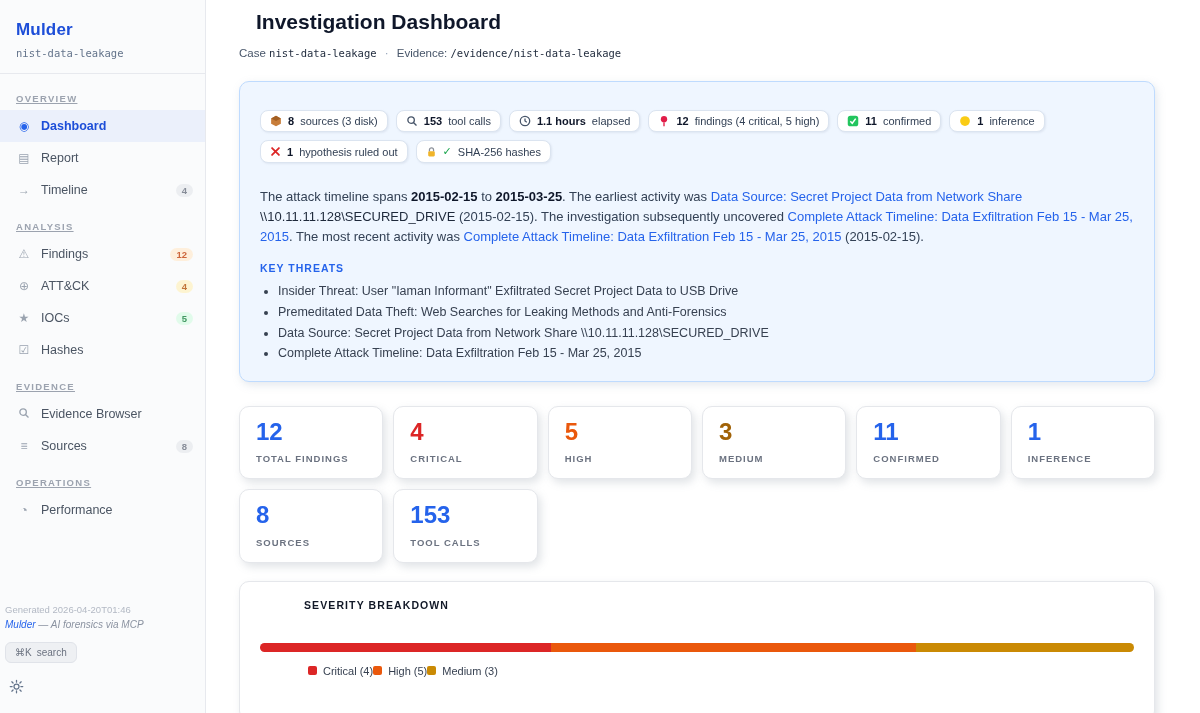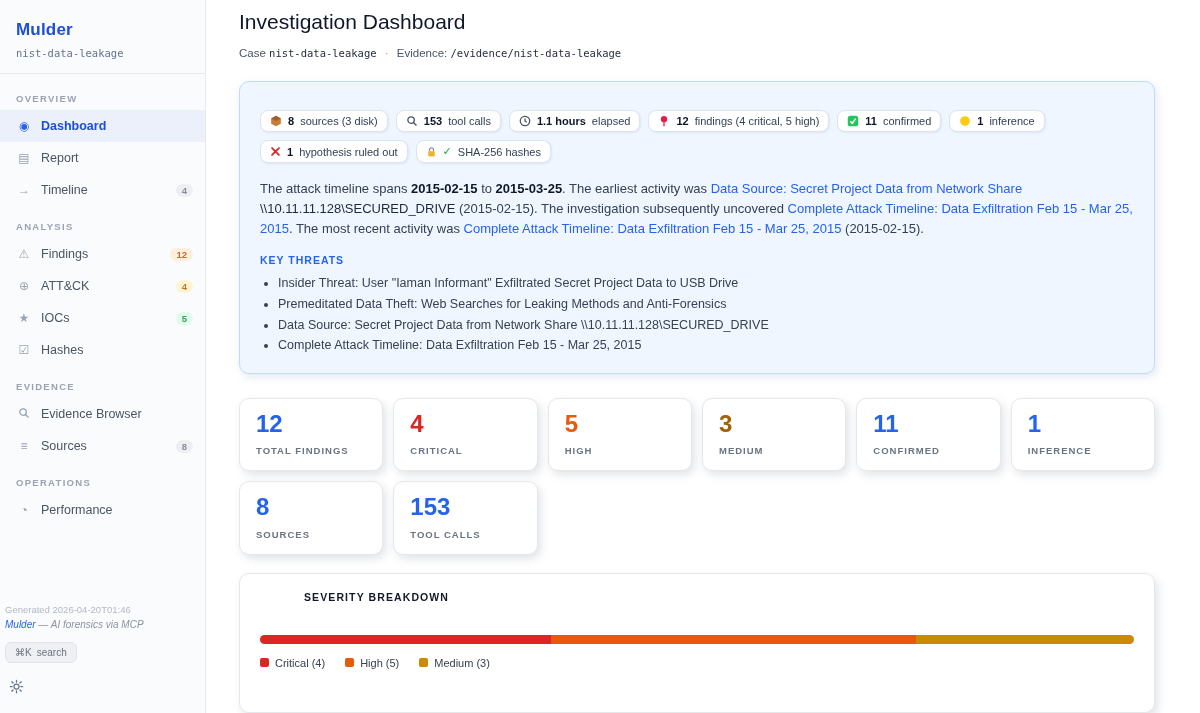--- a/index.html
+++ b/index.html
@@ -6,70 +6,70 @@
   html,body { width:1200px; height:713px; overflow:hidden; }
   body { font-family:"Liberation Sans","DejaVu Sans",sans-serif; background:#ffffff; color:#111827; font-size:13px; }
   .app { display:flex; width:1200px; height:713px;justify-content:center; }
 
   
   .sidebar { width:206px; min-width:206px; background:#fafbfc; border-right:1px solid #e7e9ee; display:flex; flex-direction:column; padding-top:16px; }
   .brand { padding:4px 16px 0; font-size:17px; font-weight:700; color:#1d4ed8; letter-spacing:0.2px; cursor:pointer; }
   .case-id { padding:7px 16px 14px; font-family:"DejaVu Sans Mono","Liberation Mono",monospace; font-size:10.5px; color:#64748b; }
   .sb-divider { border-top:1px solid #e7e9ee; }
   .sb-nav { padding-top:4px; }
-  .sb-section { padding:15px 16px 6px; font-size:9.5px; font-weight:700; letter-spacing:1.3px; color:#9ca3af; }
+  .sb-section { padding:15px 16px 6px; font-size:9.5px; font-weight:700; letter-spacing:1.3px; color:#9ca3af;text-decoration:underline; }
   .sb-item { display:flex; align-items:center; gap:9px; padding:9px 12px 9px 16px; font-size:12.5px; color:#4b5563; cursor:pointer; }
   .sb-ico { width:16px; text-align:center; font-size:12px; color:#9aa3af; flex:none; line-height:1; }
   .sb-item.active { color:#1d4ed8; font-weight:700; background:rgba(37,99,235,0.07); }
   .sb-item.active .sb-ico { color:#2563eb; }
   .sb-badge { margin-left:auto; font-size:9.5px; font-weight:700; padding:1px 6px; border-radius:8px; opacity:0.8; }
   .bg-gray   { background:#e9ebef; color:#6b7280; }
   .bg-orange { background:#ffedd5; color:#c2410c; }
   .bg-amber  { background:#fef3c7; color:#b45309; }
   .bg-green  { background:#dcfce7; color:#15803d; }
   .sb-footer { margin-top:auto; padding:10px 5px 14px; }
   .gen-line { font-size:9.5px; color:#b3b9c4; }
   .brand-line { margin-top:4px; font-size:10px; color:#8a92a0;font-style:italic; }
   .brand-line .b { color:#2563eb; cursor:pointer; }
   .search-chip { display:inline-flex; align-items:center; gap:5px; margin-top:12px; background:#eef0f3; border:1px solid #e0e3e9; border-radius:6px; padding:4px 9px; font-size:10px; color:#6b7280; cursor:pointer; }
   .search-chip kbd { font-family:inherit; font-size:10px; color:#6b7280; }
   .theme-btn { margin-top:14px; width:22px; height:22px; display:flex; align-items:center; justify-content:center; cursor:pointer; }
 
   
   .main { flex:1; padding:10px 45px 0 33px; overflow:hidden; }
-  h1.page-title { font-size:21px; font-weight:400; color:#0f172a; }
+  h1.page-title { font-size:21px; font-weight:700; color:#0f172a;margin-left:17px; }
   .case-line { margin-top:13px; font-size:11.5px; color:#475569; }
   .case-line .sep { margin:0 5px; color:#94a3b8; }
   .case-line code { font-family:"DejaVu Sans Mono","Liberation Mono",monospace; font-size:10.5px; color:#1e293b; }
 
   .exec-card { margin-top:22px; background:#eff6ff; border:1px solid #bfdbfe; border-radius:10px; padding:16px 20px 17px; box-shadow:2px 3px 8px rgba(148,163,184,0.25); }
   .mini-heading { font-size:10.5px; font-weight:700; letter-spacing:1px; color:#2563eb; }
   .chips { display:flex; flex-wrap:wrap; gap:8px; margin-top:12px; }
   .chip { display:inline-flex; align-items:center; gap:6px; background:#ffffff; border:1px solid #dbe4f0; border-radius:8px; padding:4px 9px; font-size:11px; color:#334155; box-shadow:1px 1px 2px rgba(148,163,184,0.18); white-space:nowrap; }
   .chip b { color:#0f172a; }
   .chip .ok { color:#16a34a; font-weight:700; }
   .chip svg { flex:none; display:block; }
-  .narrative { margin-top:16px; font-size:13px; line-height:1.55; color:#334155; max-width:905px; }
+  .narrative { margin-top:24px; font-size:13px; line-height:1.55; color:#334155; max-width:905px; }
   .narrative b { color:#0f172a; }
   .narrative .lnk { color:#2563eb; cursor:pointer; }
   .narrative .dark { color:#1e293b; }
   .threats-heading { margin-top:15px; }
   .threats { margin-top:7px; padding-left:18px; }
   .threats li { font-size:12.5px; color:#374151; line-height:1.65; }
 
   .stats-grid { display:grid; grid-template-columns:repeat(6,1fr); gap:10px; margin-top:24px; }
   .stat-card { background:#fff; border:1px solid #e5e7eb; border-radius:10px; padding:12px 16px 14px; box-shadow:3px 4px 8px rgba(120,130,145,0.22); }
   .stat-value { font-size:24px; font-weight:700; line-height:1.1; }
   .stat-label { margin-top:8px; font-size:9.5px; font-weight:600; letter-spacing:1px; color:#6b7280; }
 
   .severity-card { margin-top:18px; background:#fff; border:1px solid #e5e7eb; border-radius:10px; padding:17px 20px 22px; box-shadow:3px 4px 8px rgba(120,130,145,0.22); min-height:140px; }
   .severity-card .mini-heading { color:#111827; letter-spacing:1.1px;padding-left:44px; }
   .sev-bar { display:flex; height:9px; border-radius:5px; overflow:hidden; margin-top:32px; }
   .sev-bar .seg { height:100%; }
-  .sev-legend { display:flex; gap:20px; margin-top:13px; }
+  .sev-legend { display:flex; margin-top:13px;margin-left:48px; }
   .legend-item { display:flex; align-items:center; gap:6px; font-size:11px; color:#374151; }
   .dot { width:9px; height:9px; border-radius:2px; flex:none; }
 </style>
 </head>
 <body>
 
 <div class="app">
 
   <aside class="sidebar">
     <div class="brand">Mulder</div>

